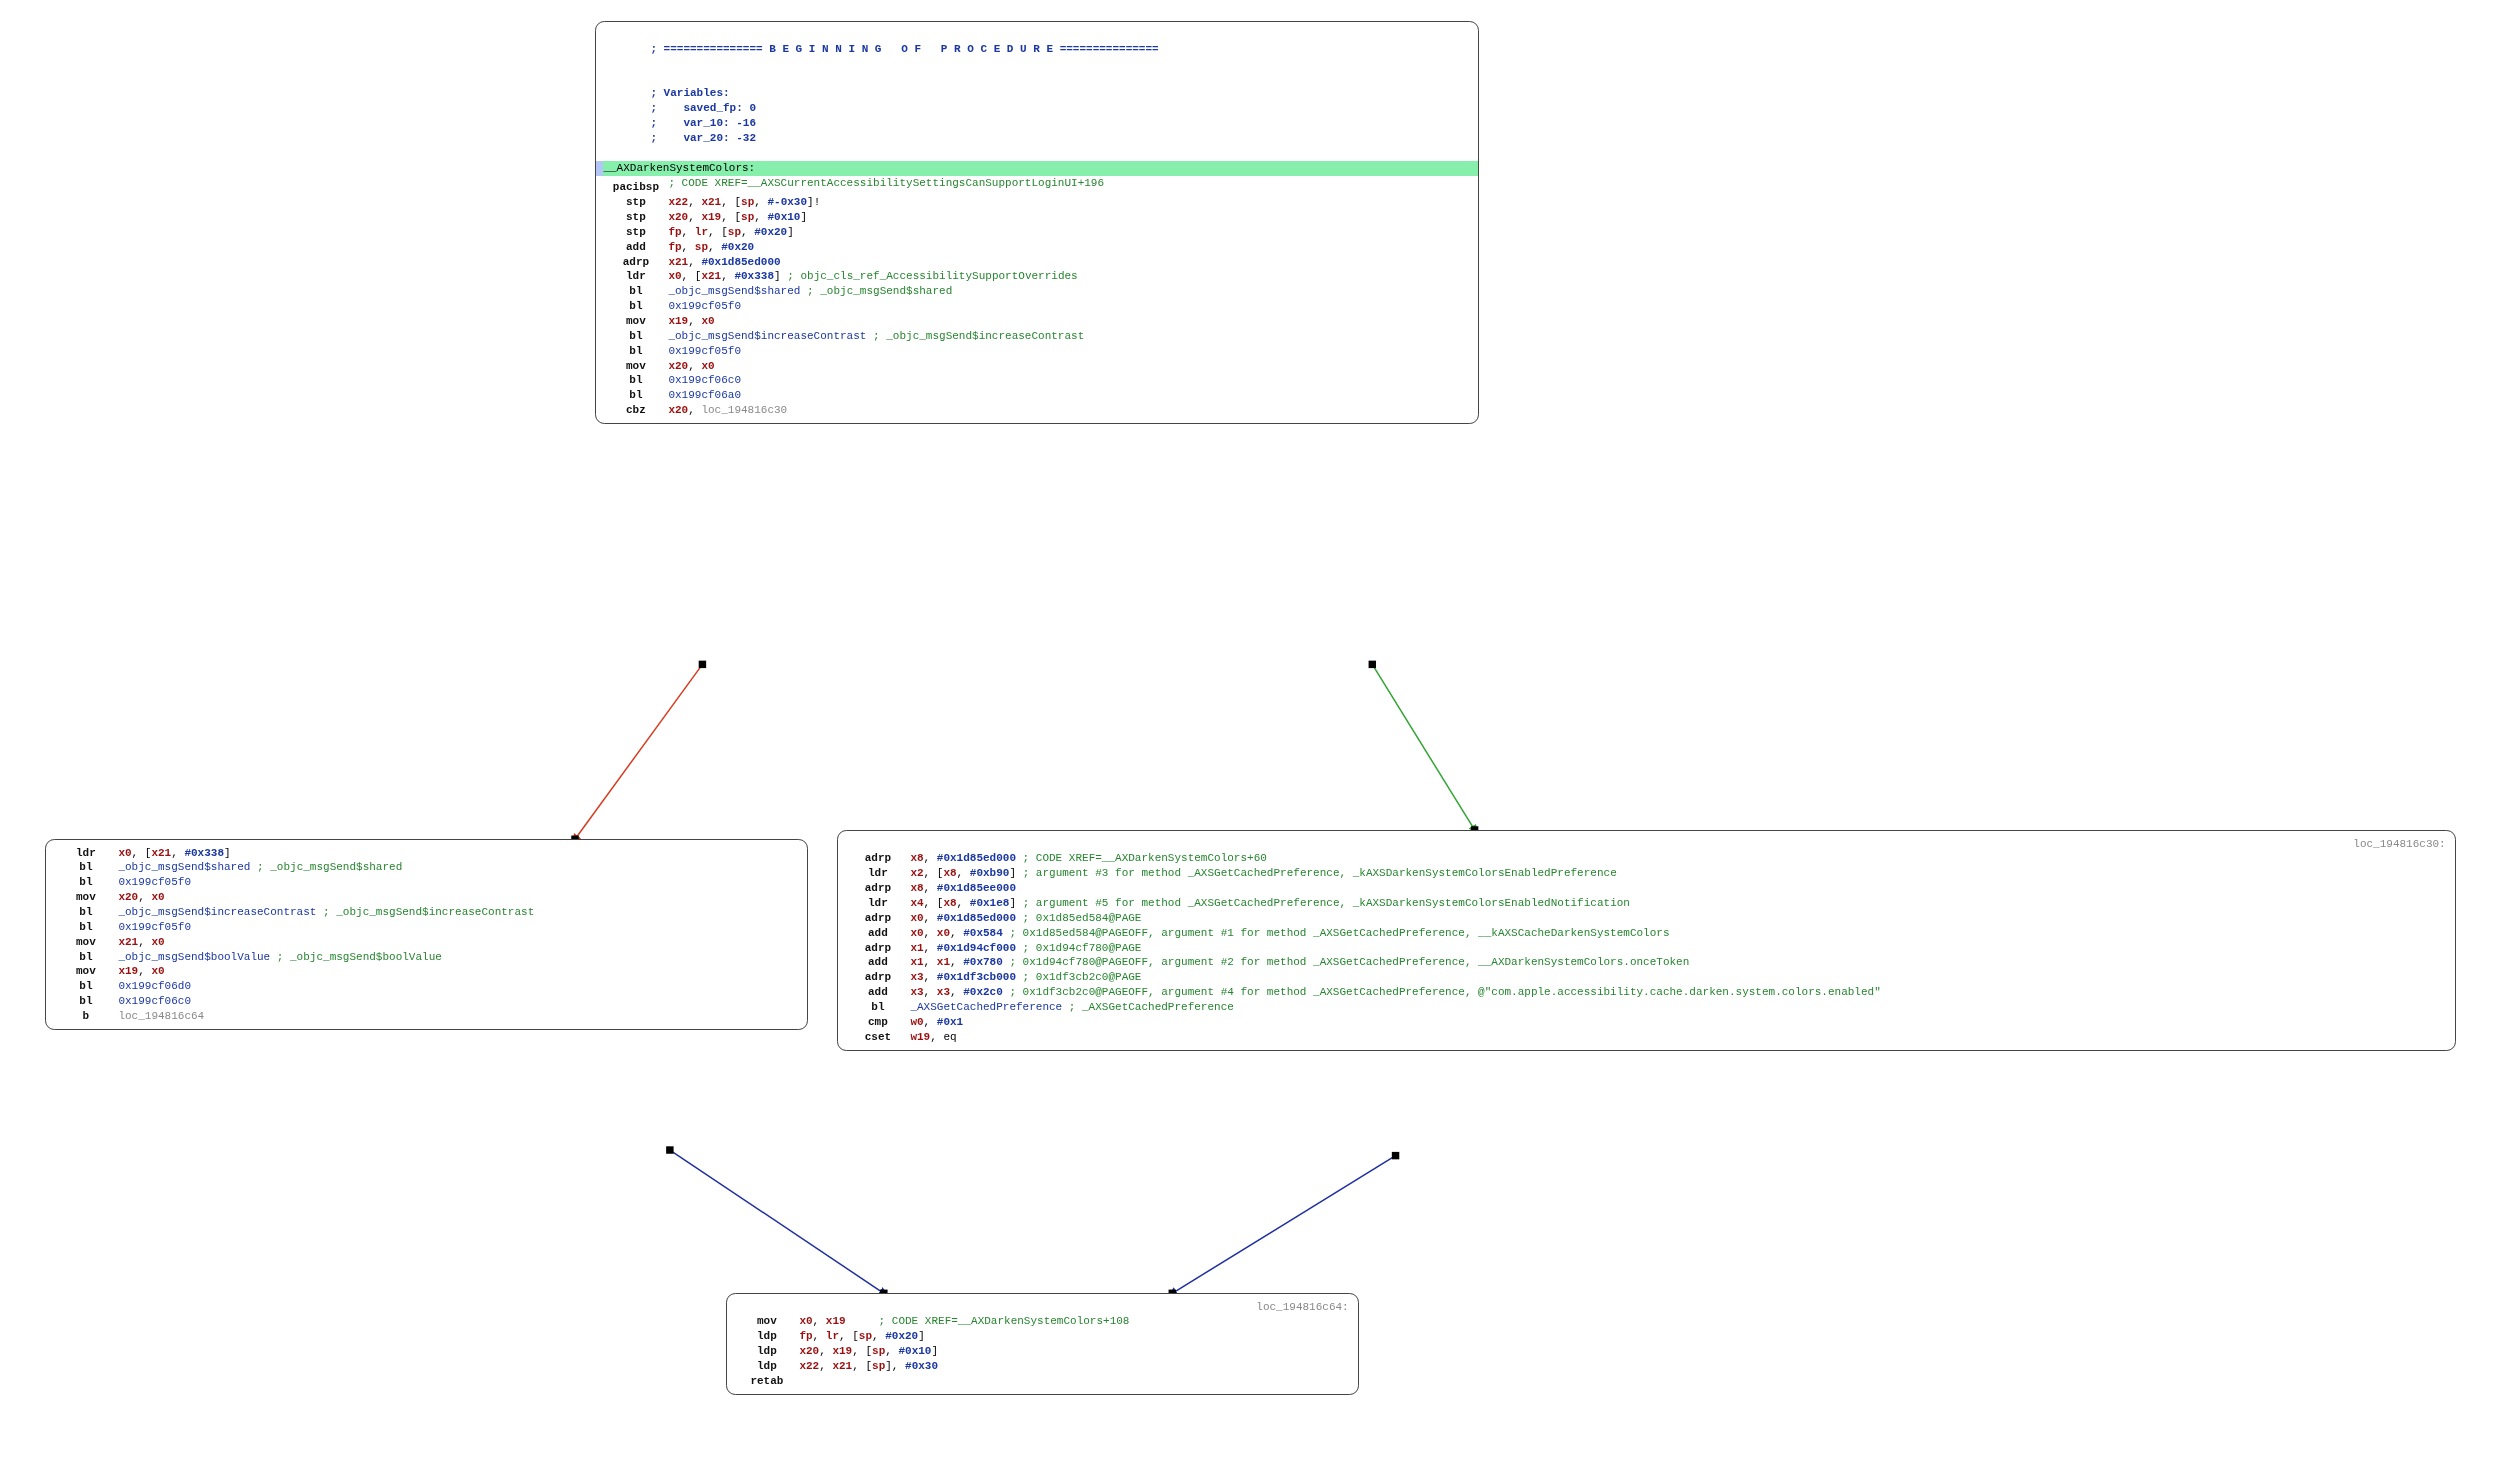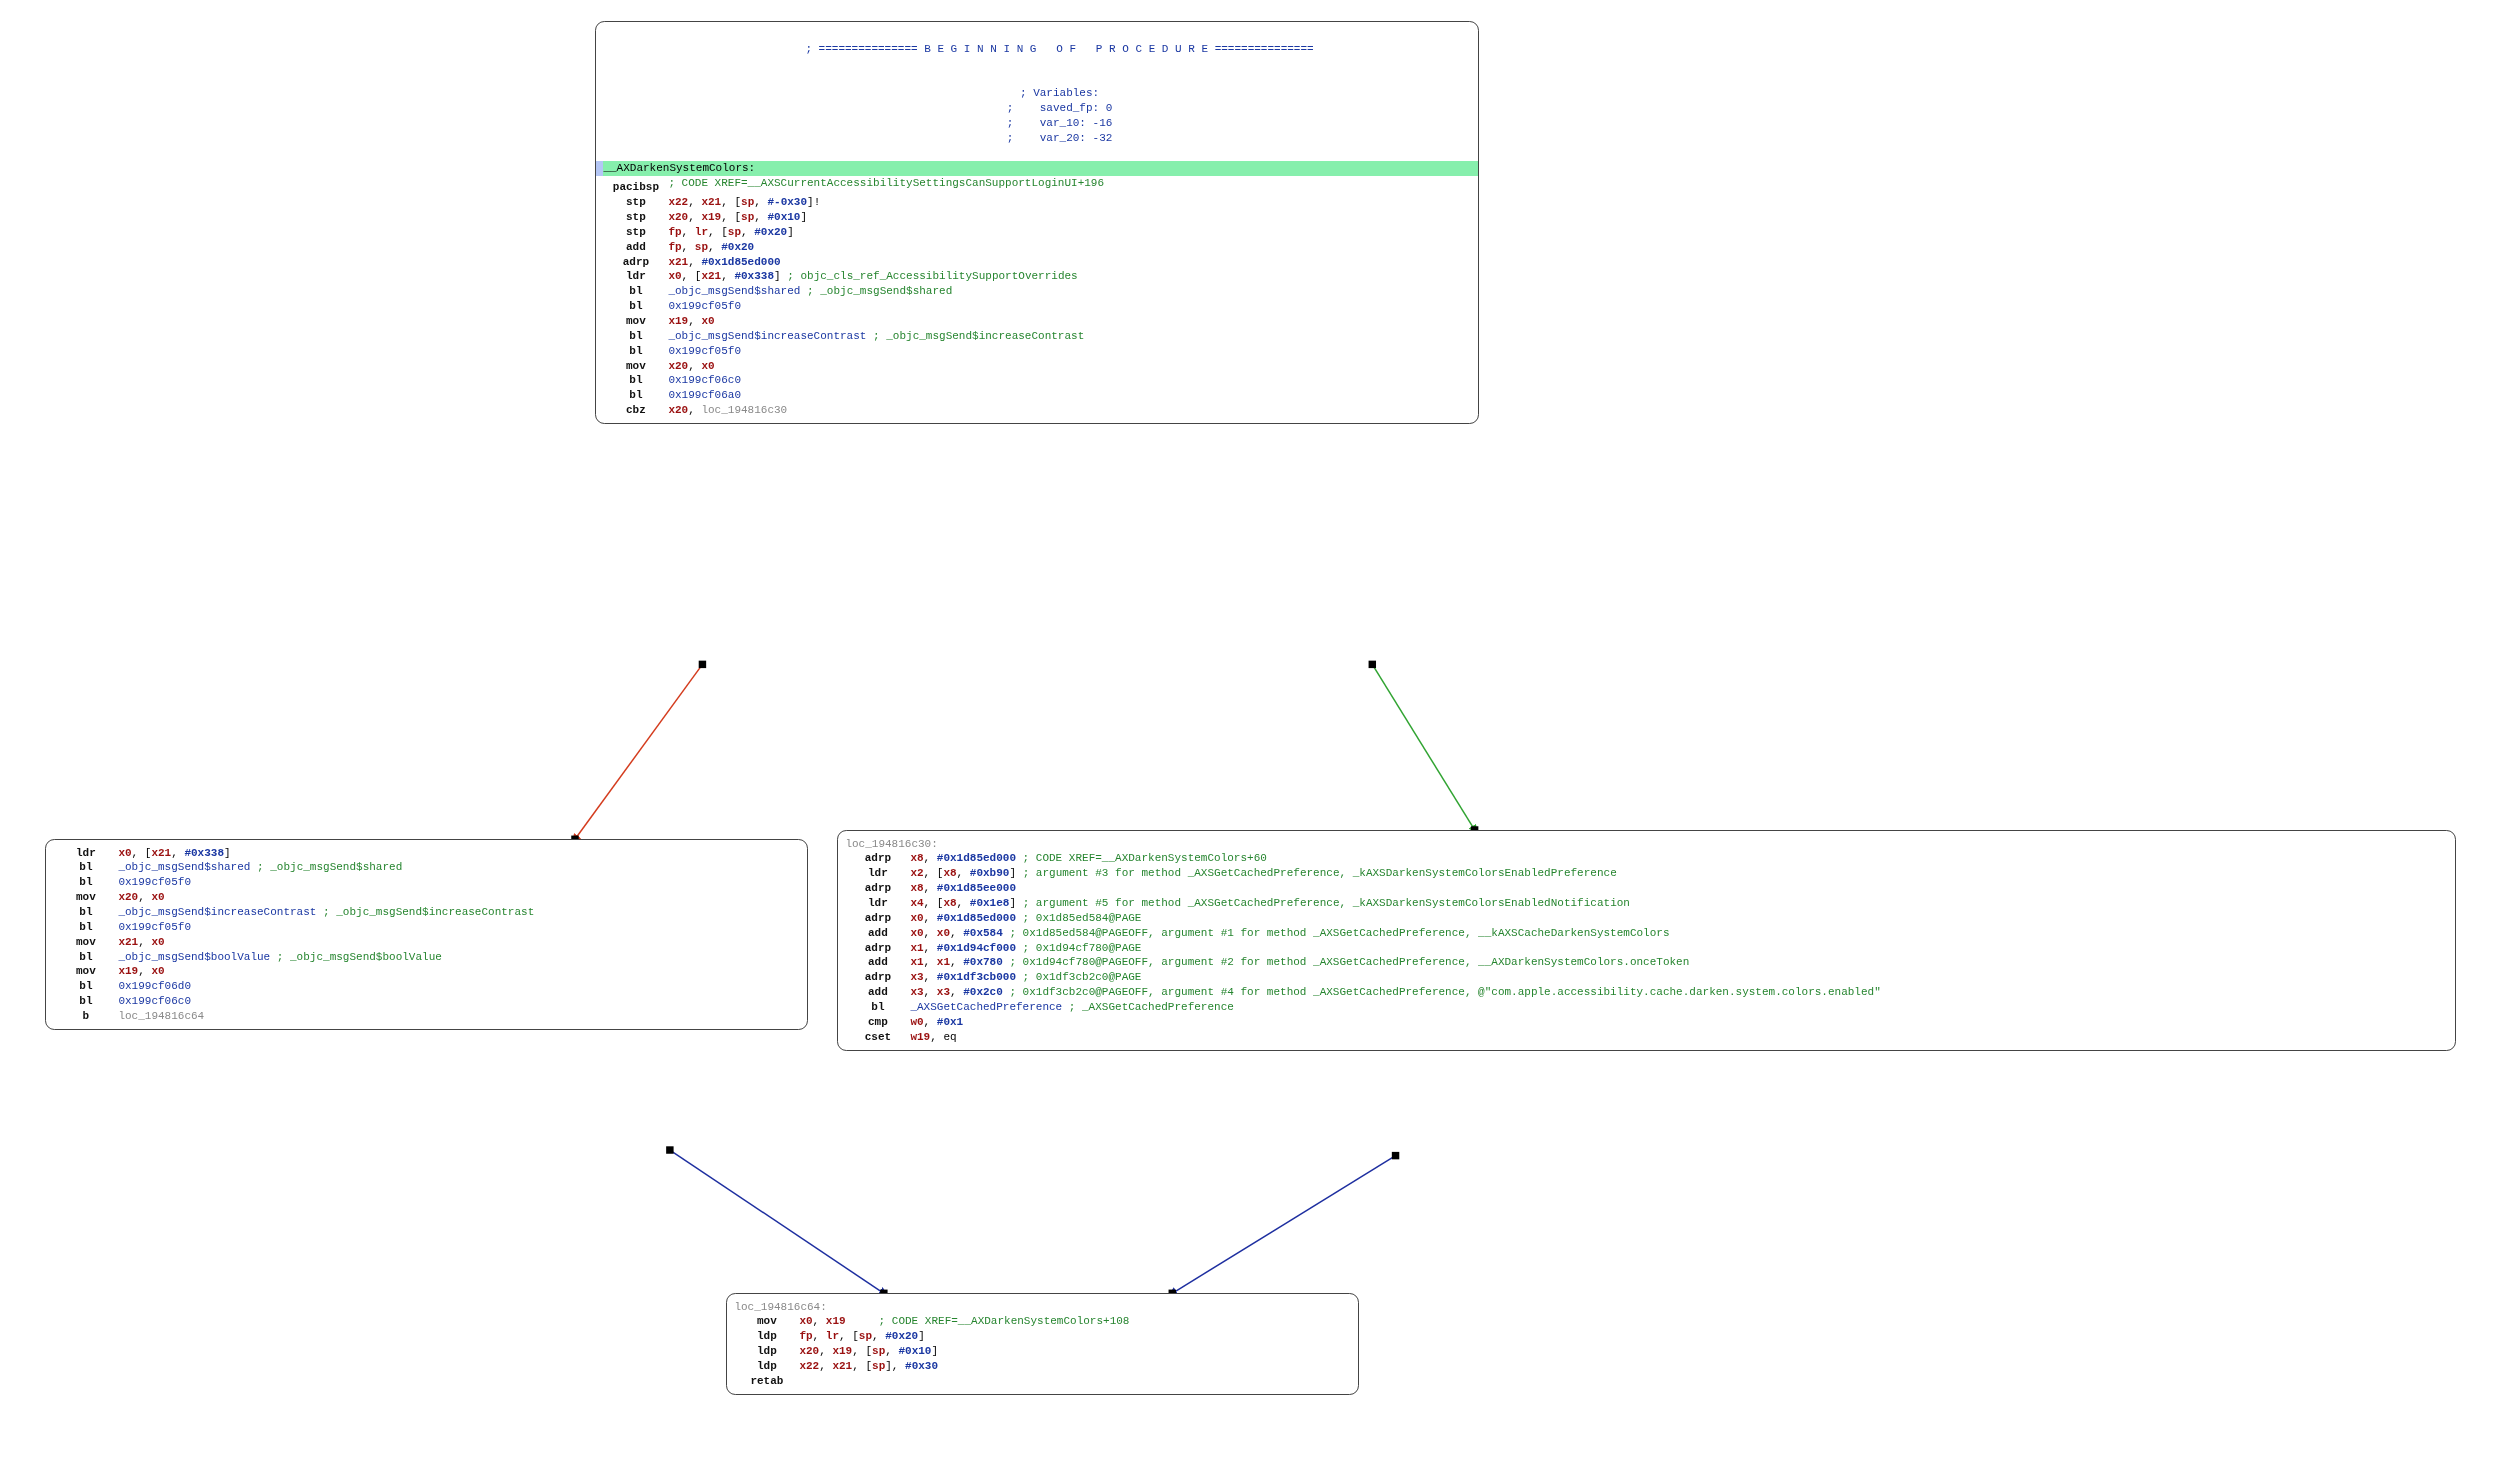--- a/index.html
+++ b/index.html
@@ -24,22 +24,21 @@
   .node {
     position: absolute;
     background: #ffffff;
     border: 0.9px solid #444;
     border-radius: 9.3px;
     padding: 5.6px 9.3px 5.6px 7.4px;
     white-space: pre;
   }
   .node .hdr {
     color: #1a37a2;
-    font-weight: normal;
-    text-align: center;
+    font-weight: bold;
   }
   .node .cmt {
     color: #26852f;
   }
   .node .op {
     font-weight: bold;
     color: #111;
   }
   .node .reg {
     color: #9a1010;
@@ -48,20 +47,21 @@
   .node .num {
     color: #1a37a2;
     font-weight: bold;
     text-align: right;
   }
   .node .fn {
     color: #1a37a2;
   }
   .node .gray {
     color: #888;
+    text-align: right;
   }
   .sel {
     background: #86efac;
     display: inline-block;
     padding-right: 5.6px;
   }
   .row {
     display: block;
   }
   .opcol { display:inline-block; width: 65px; text-align: center; }

